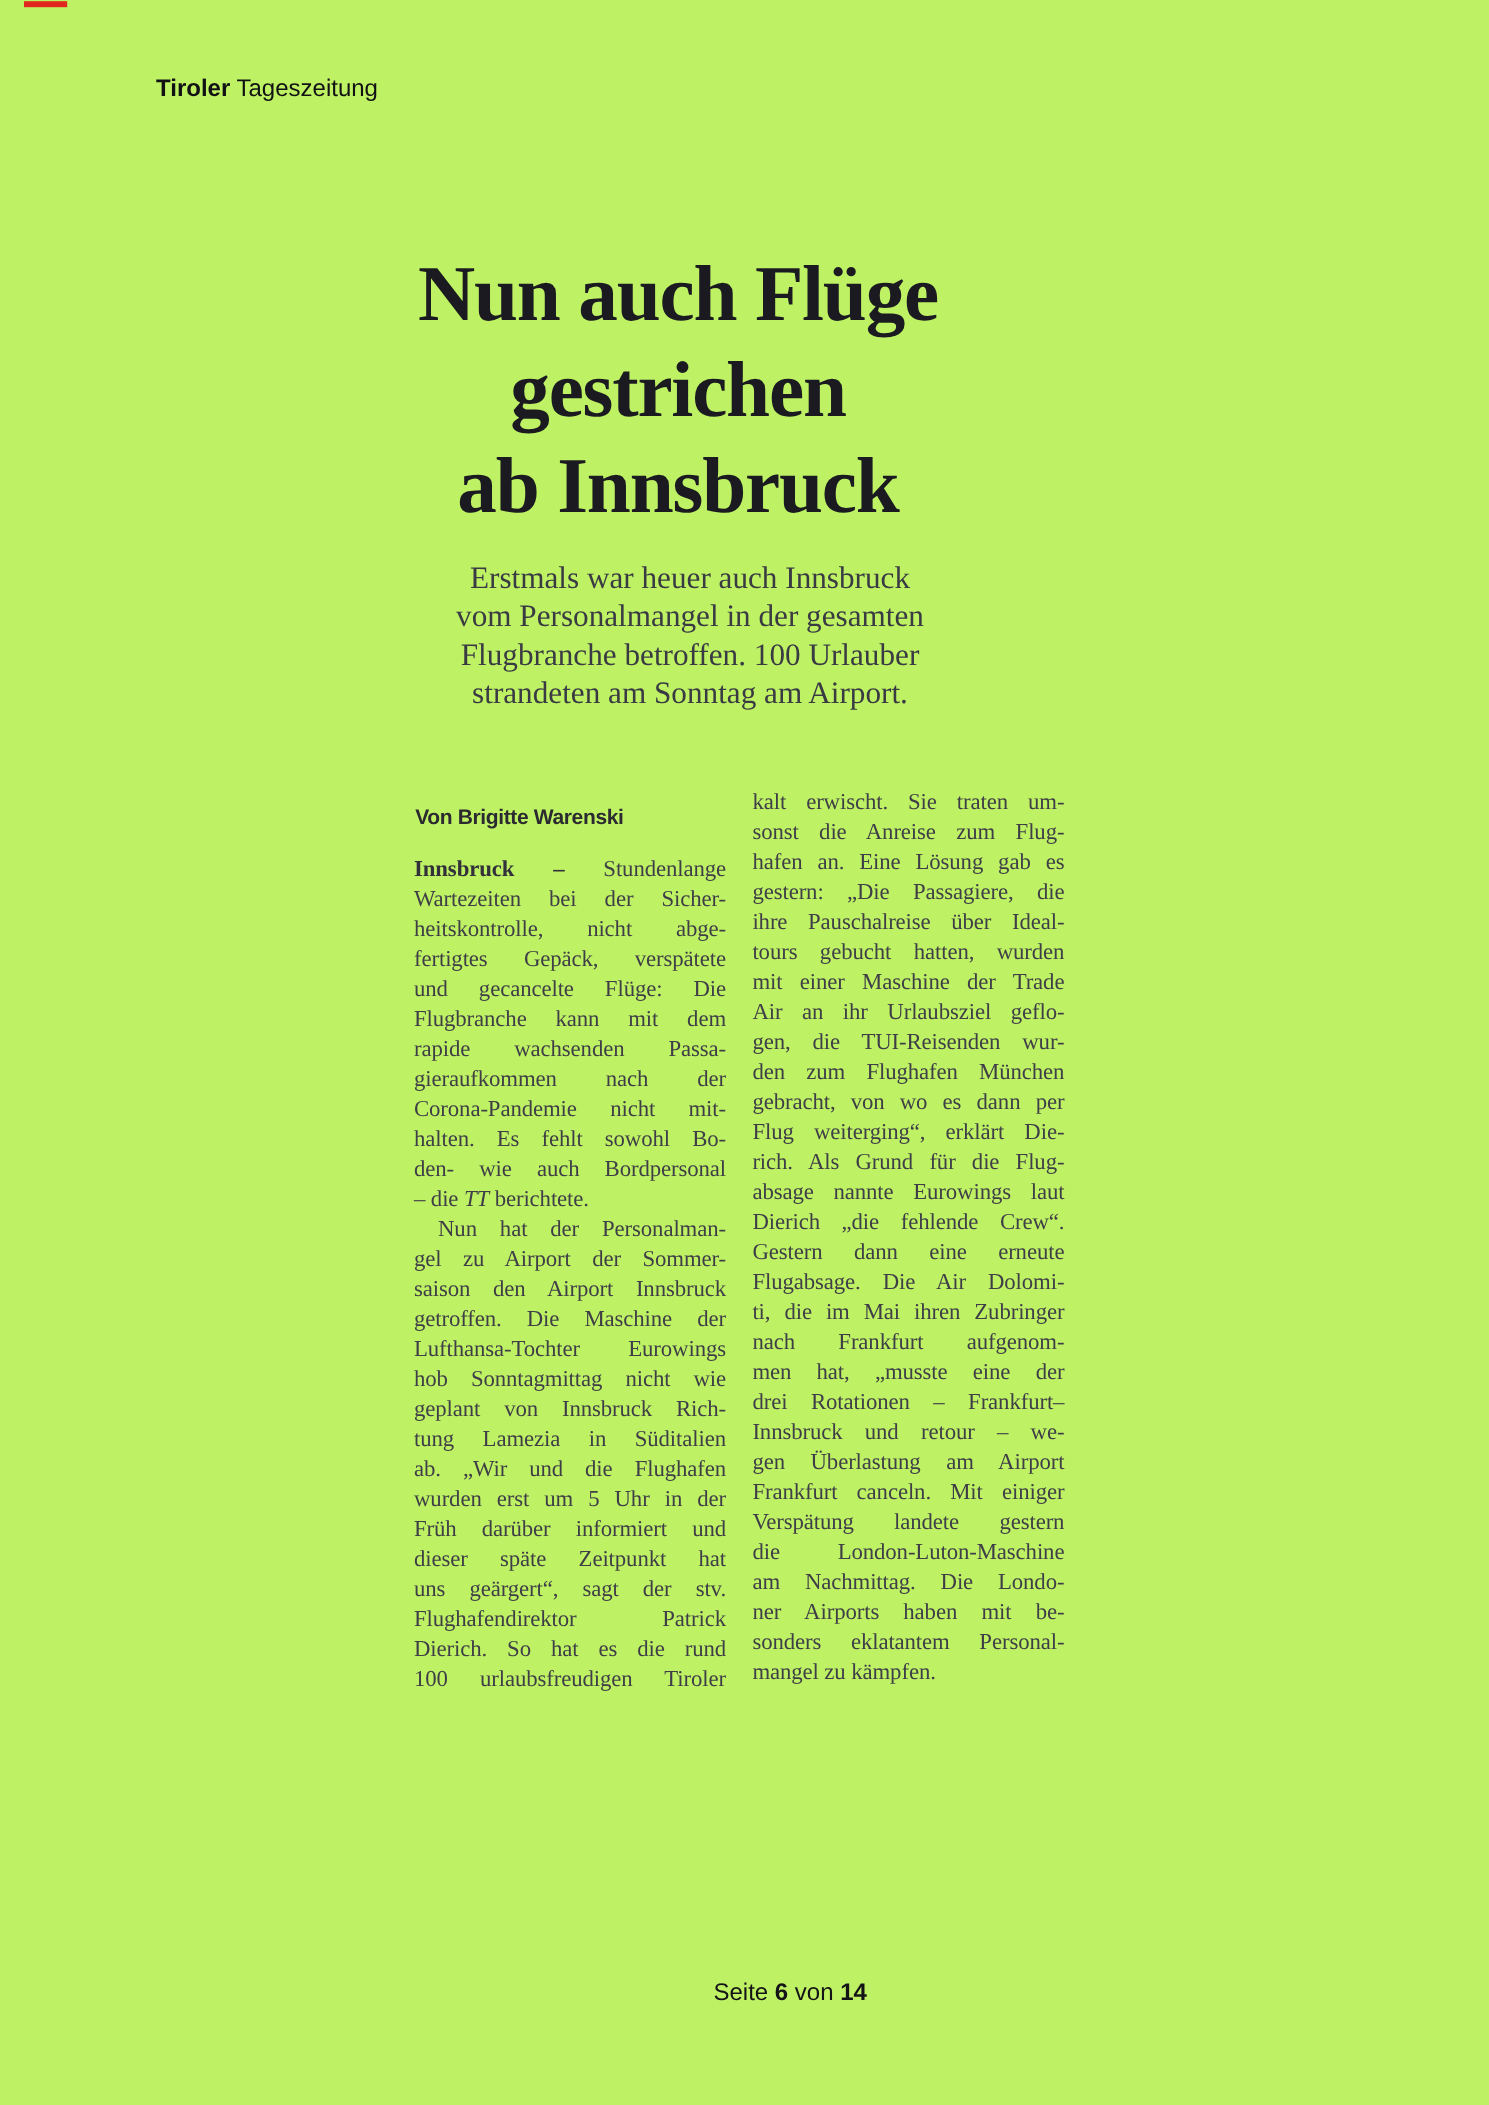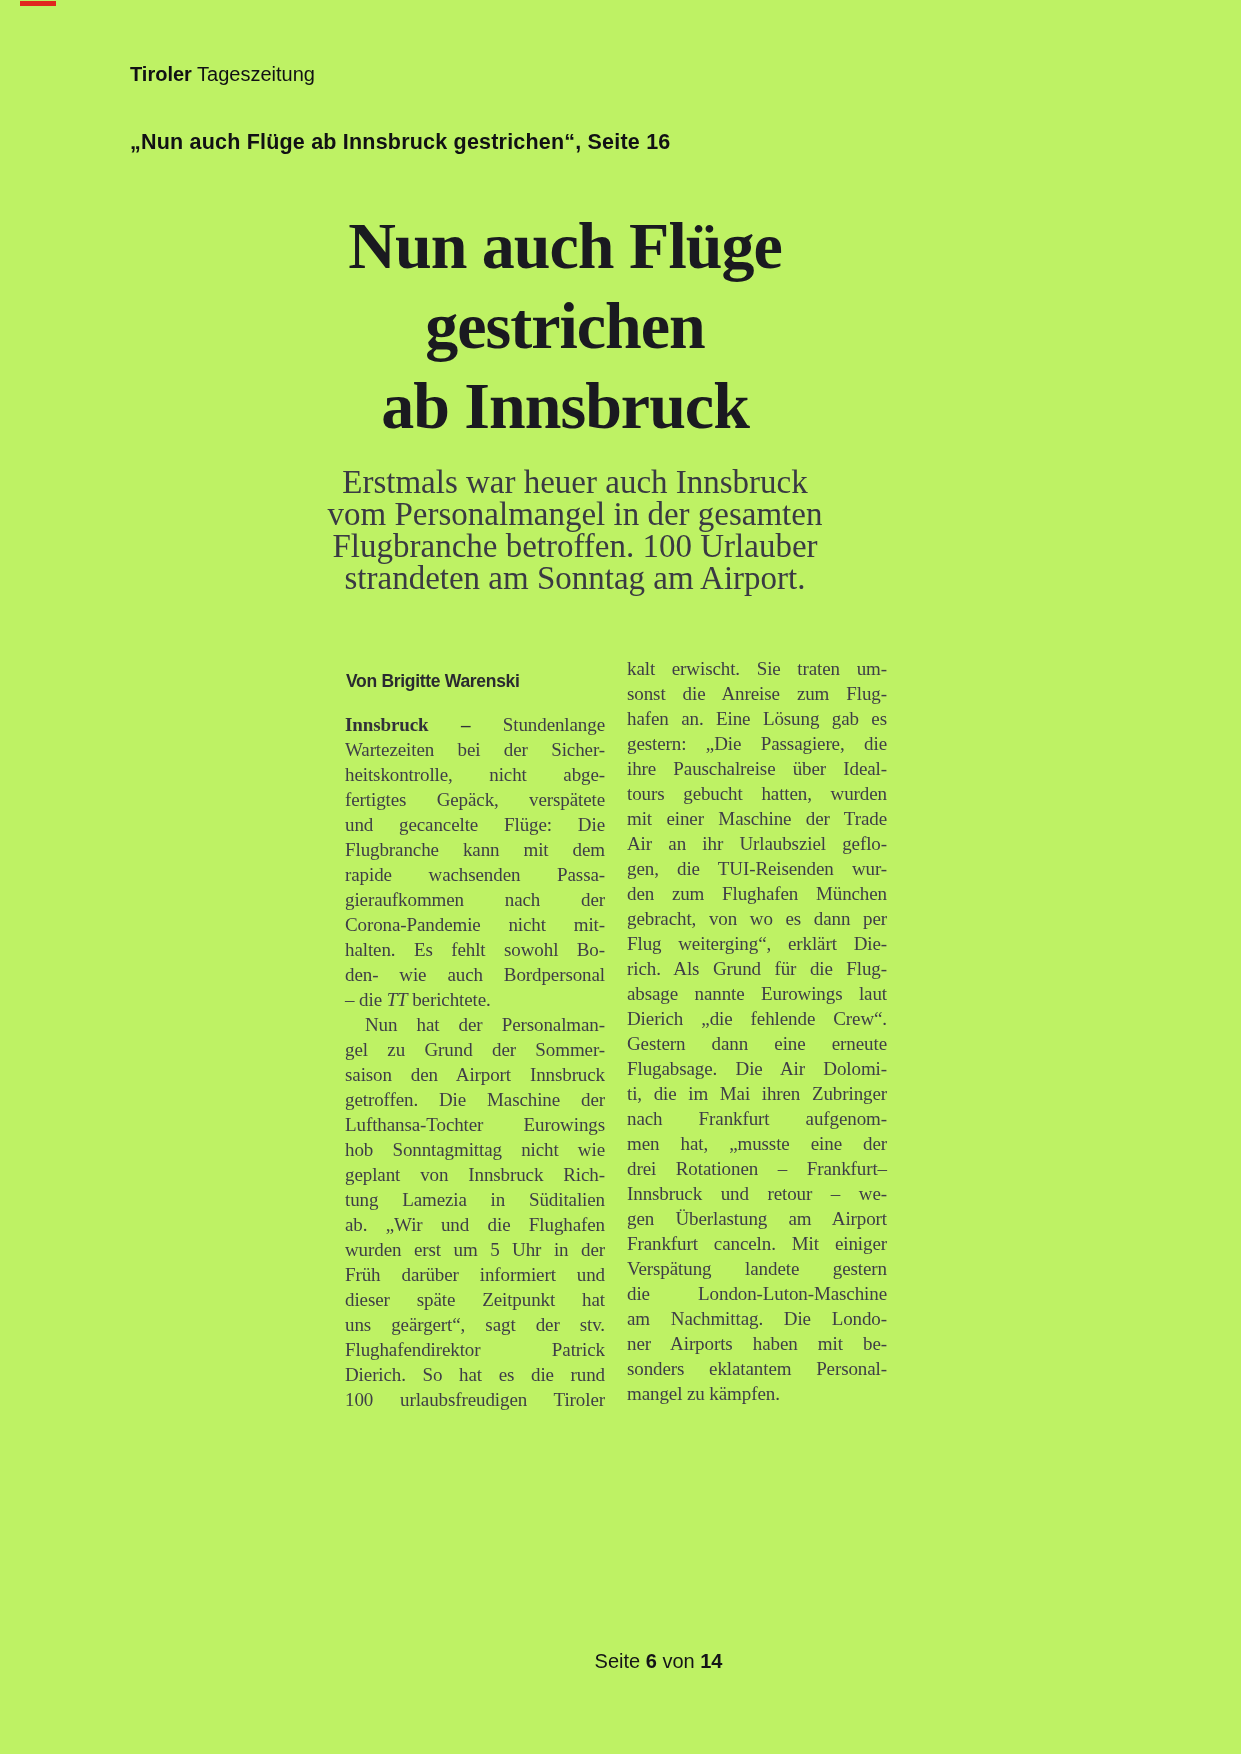--- a/index.html
+++ b/index.html
@@ -14,21 +14,21 @@
     position:absolute; left:130px; top:130px; font-size:21.5px; font-weight:bold;
     color:#111114; letter-spacing:0.2px;
   }
   .headline {
     position:absolute; left:275px; top:206px; width:580px; text-align:center;
     font-family:"Liberation Serif", serif; font-weight:bold; font-size:66px;
     line-height:80px; color:#1a1a20; letter-spacing:-1px;
   }
   .deck {
     position:absolute; left:280px; top:466px; width:590px; text-align:center;
-    font-family:"Liberation Serif", serif; font-size:33px; line-height:32px;
+    font-family:"Liberation Serif", serif; font-size:26px; line-height:32px;
     color:#3a3a43;
   }
   .byline {
     position:absolute; left:346px; top:671px; font-size:17.5px; font-weight:bold;
     color:#2a2a30; letter-spacing:-0.3px;
   }
   .col {
     position:absolute; width:260px; font-family:"Liberation Serif", serif;
     font-size:19px; color:#3f3e47; letter-spacing:-0.1px;
   }
@@ -50,21 +50,20 @@
 </style>
 </head>
 <body>
 
 <div class="page">
 
   <div class="scan-mark" id="scan-mark" style="background: rgb(224, 40, 30);"></div>
 
   <div class="masthead"><span class="brand">Tiroler</span><span> Tageszeitung</span></div>
 
-  <div class="clip-ref">„Nun auch Flüge ab Innsbruck gestrichen“, Seite 16</div>
 
   <div class="headline">
     <div>Nun auch Flüge</div>
     <div>gestrichen</div>
     <div>ab Innsbruck</div>
   </div>
 
   <div class="deck">
     <div>Erstmals war heuer auch Innsbruck</div>
     <div>vom Personalmangel in der gesamten</div>
@@ -81,21 +80,21 @@
       <div class="bodyline">fertigtes Gepäck, verspätete</div>
       <div class="bodyline">und gecancelte Flüge: Die</div>
       <div class="bodyline">Flugbranche kann mit dem</div>
       <div class="bodyline">rapide wachsenden Passa-</div>
       <div class="bodyline">gieraufkommen nach der</div>
       <div class="bodyline">Corona-Pandemie nicht mit-</div>
       <div class="bodyline">halten. Es fehlt sowohl Bo-</div>
       <div class="bodyline">den- wie auch Bordpersonal</div>
       <div class="bodyline lastline">– die <i>TT</i> berichtete.</div>
       <div class="bodyline indent">Nun hat der Personalman-</div>
-      <div class="bodyline">gel zu Grund der Sommer-</div>
+      <div class="bodyline">gel zu Airport der Sommer-</div>
       <div class="bodyline">saison den Airport Innsbruck</div>
       <div class="bodyline">getroffen. Die Maschine der</div>
       <div class="bodyline">Lufthansa-Tochter Eurowings</div>
       <div class="bodyline">hob Sonntagmittag nicht wie</div>
       <div class="bodyline">geplant von Innsbruck Rich-</div>
       <div class="bodyline">tung Lamezia in Süditalien</div>
       <div class="bodyline">ab. „Wir und die Flughafen</div>
       <div class="bodyline">wurden erst um 5 Uhr in der</div>
       <div class="bodyline">Früh darüber informiert und</div>
       <div class="bodyline">dieser späte Zeitpunkt hat</div>

